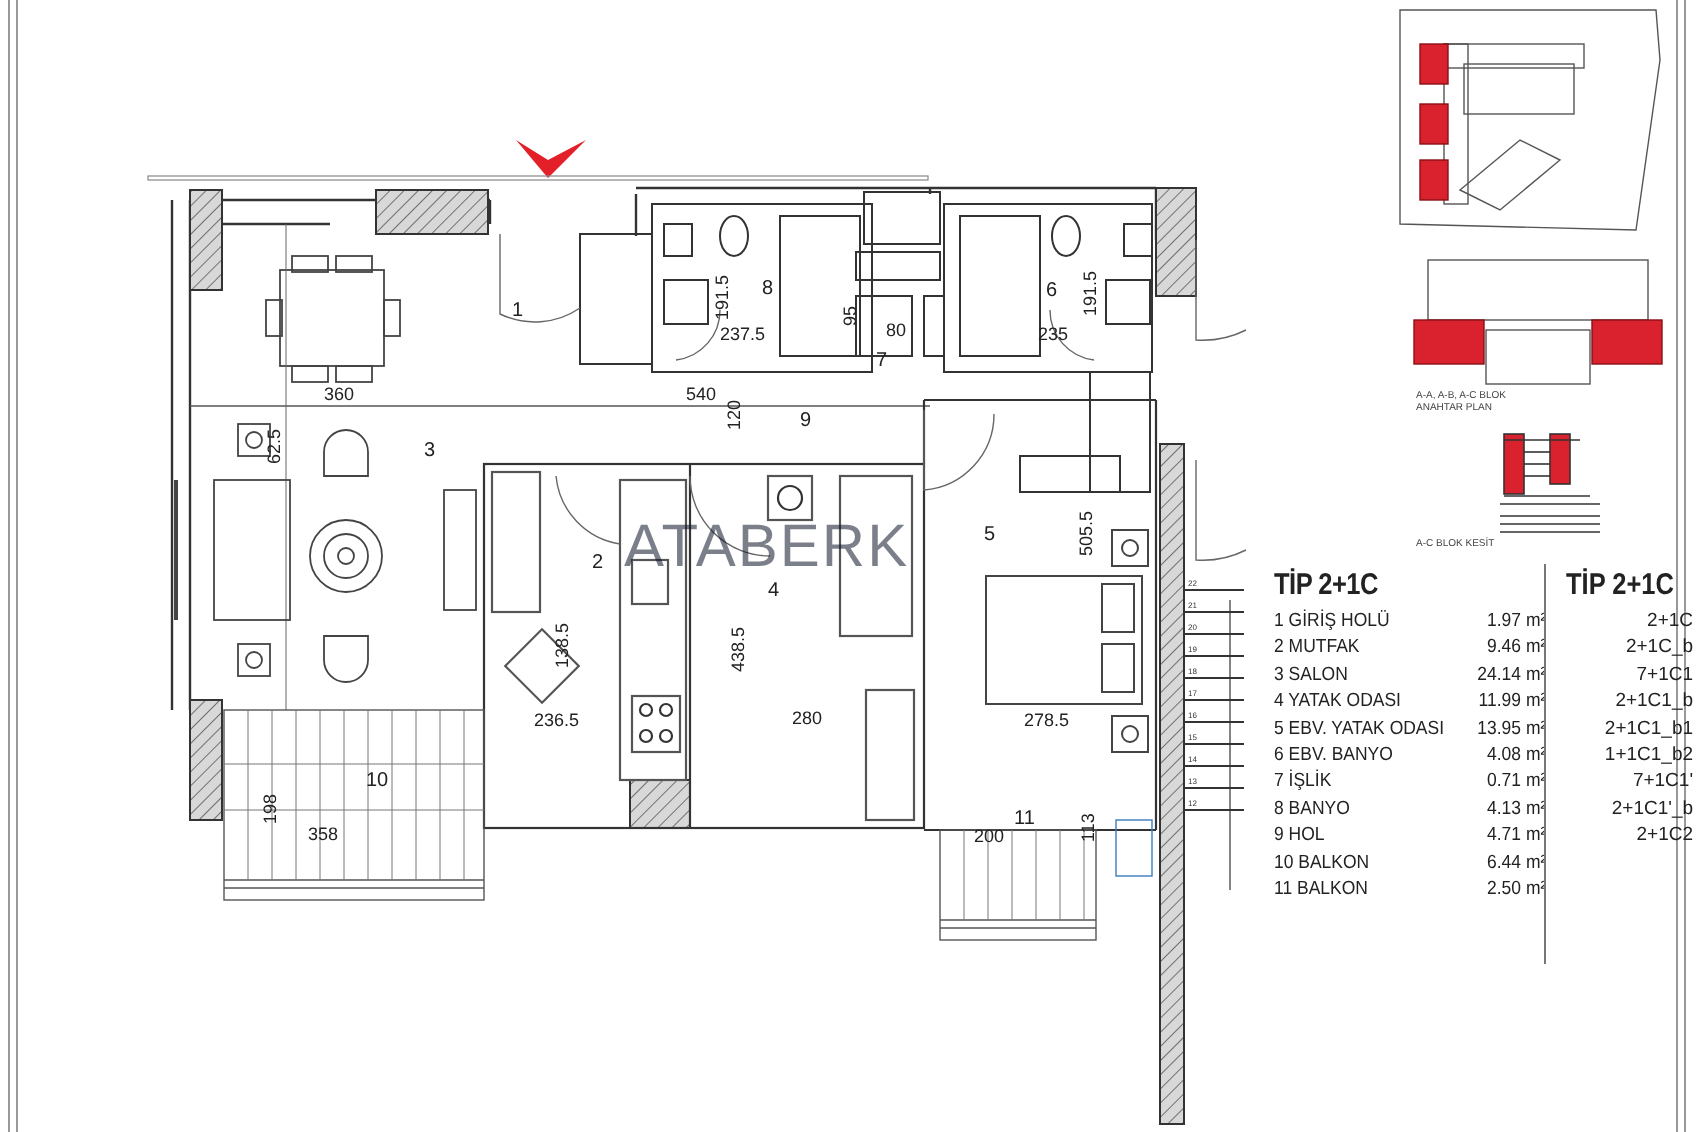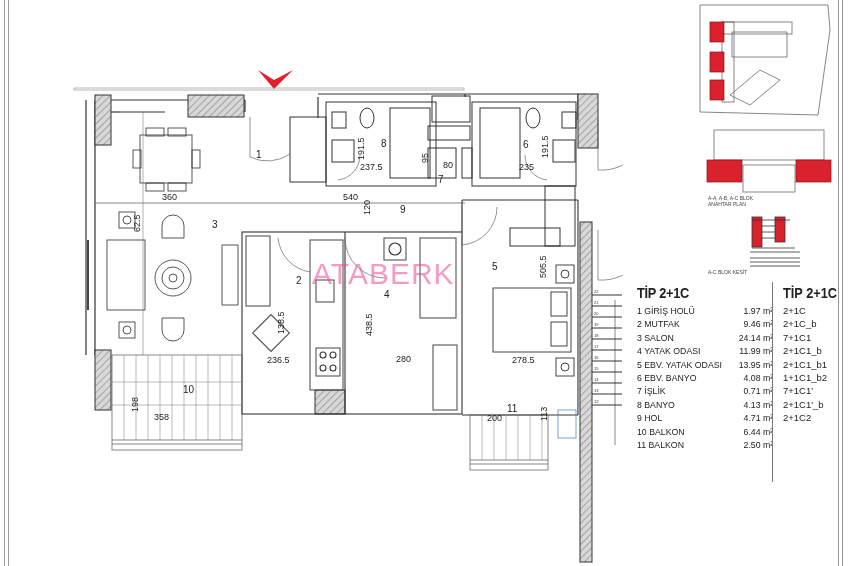--- a/index.html
+++ b/index.html
@@ -7,24 +7,24 @@
   .frame-left { position:absolute; left:4px; top:0; width:3px; height:566px; border-left:1px solid #999; border-right:1px solid #999; }
   .frame-right { position:absolute; left:838px; top:0; width:3px; height:566px; border-left:1px solid #999; border-right:1px solid #999; }
   svg.plan { position:absolute; left:0; top:0; }
   .legend { position:absolute; left:637px; top:284px; width:135px; font-family:"Liberation Sans", sans-serif; color:#222; }
   .legend .title { font-size:15px; font-weight:bold; letter-spacing:-0.3px; transform:scaleX(0.85); transform-origin:left; margin-bottom:3px; }
   .legend .row { display:flex; justify-content:space-between; font-size:9.5px; line-height:13.4px; transform:scaleX(0.92); transform-origin:left; width:148px; }
   .legend .area-row { display:flex; justify-content:space-between; font-size:9.5px; line-height:13.4px; width:150px; transform:scaleX(0.92); transform-origin:left; }
   .legend .areas { margin-top:32px; }
   .types { position:absolute; left:783px; top:284px; font-size:9.5px; color:#222; }
   .types .title { font-size:15px; font-weight:bold; transform:scaleX(0.85); transform-origin:left; margin-bottom:3px; }
-  .types .row { line-height:13.4px; }
+  .types .row { line-height:13.4px;text-align:right; }
   .divider { position:absolute; left:772px; top:282px; width:1px; height:200px; background:#777; }
   .caption-small { position:absolute; font-size:5px; color:#444; line-height:6px; }
-  .watermark { position:absolute; left:312px; top:257px; font-size:30px; color:#ec4899; opacity:0.55; letter-spacing:1px; font-family:"Liberation Sans", sans-serif; }
+  .watermark { position:absolute; left:312px; top:257px; font-size:30px; color:#0f172a; opacity:0.55; letter-spacing:1px; font-family:"Liberation Sans", sans-serif; }
   .dim { font-size:9px; fill:#222; font-family:"Liberation Sans", sans-serif; }
   .room { font-size:10px; fill:#222; font-family:"Liberation Sans", sans-serif; }
 </style>
 </head>
 <body>
 
 <div class="frame-left"></div>
 <div class="frame-right"></div>
 
 <svg class="plan" width="850" height="566" viewBox="0 0 850 566">

